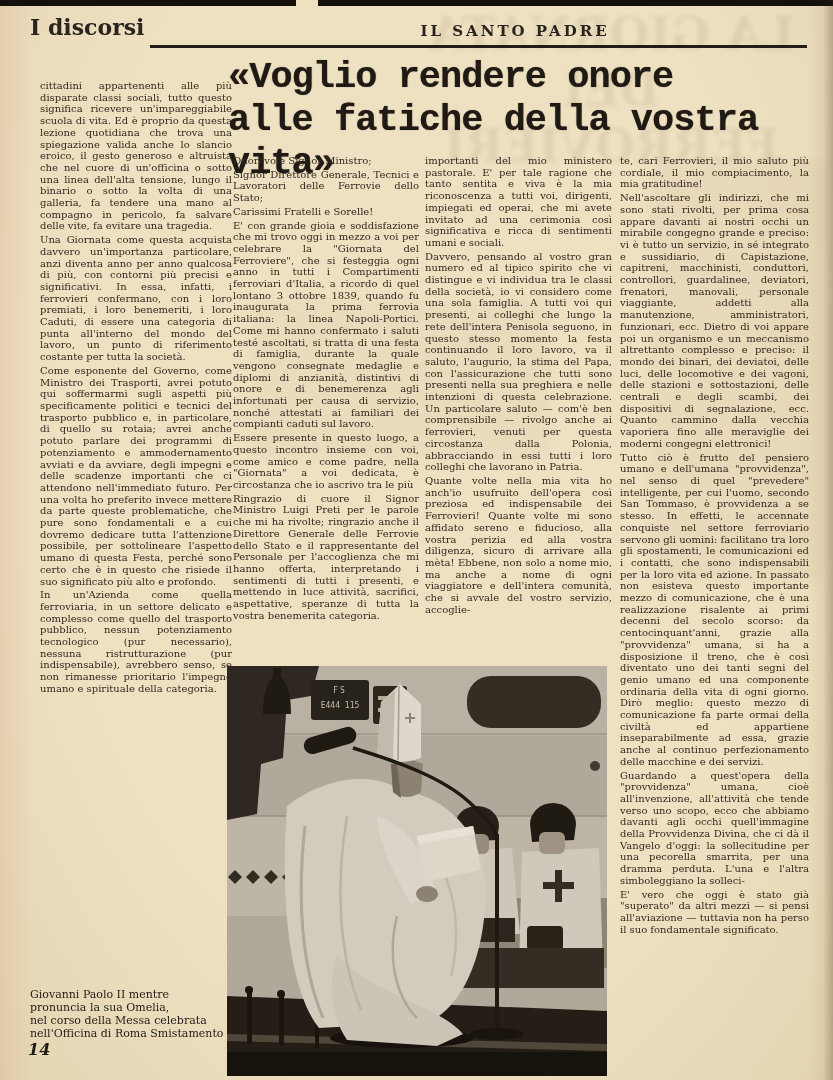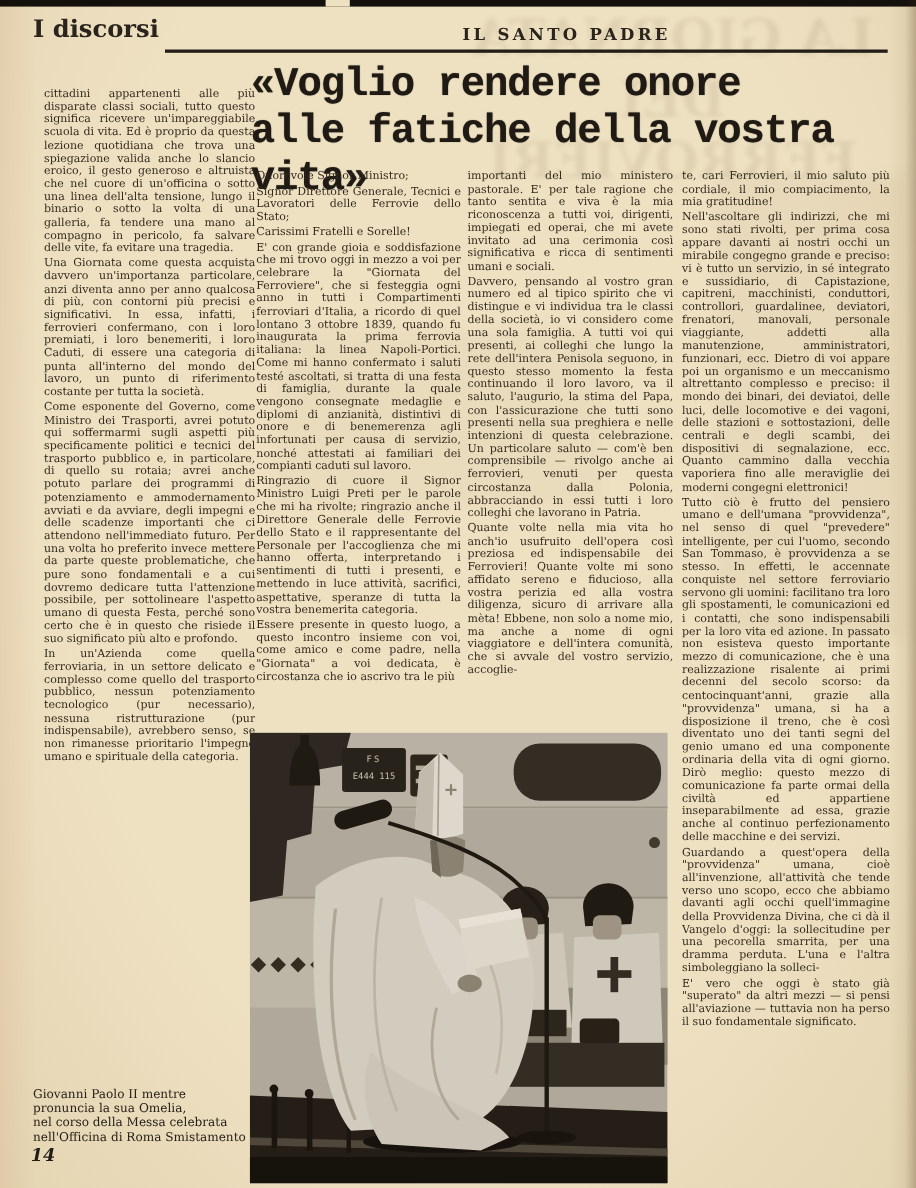--- a/index.html
+++ b/index.html
@@ -75,22 +75,22 @@
       <p class="para">Una Giornata come questa acquista davvero un'importanza particolare, anzi diventa anno per anno qualcosa di più, con contorni più precisi e significativi. In essa, infatti, i ferrovieri confermano, con i loro premiati, i loro benemeriti, i loro Caduti, di essere una categoria di punta all'interno del mondo del lavoro, un punto di riferimento costante per tutta la società.</p>
       <p class="para">Come esponente del Governo, come Ministro dei Trasporti, avrei potuto qui soffermarmi sugli aspetti più specificamente politici e tecnici del trasporto pubblico e, in particolare, di quello su rotaia; avrei anche potuto parlare dei programmi di potenziamento e ammodernamento avviati e da avviare, degli impegni e delle scadenze importanti che ci attendono nell'immediato futuro. Per una volta ho preferito invece mettere da parte queste problematiche, che pure sono fondamentali e a cui dovremo dedicare tutta l'attenzione possibile, per sottolineare l'aspetto umano di questa Festa, perché sono certo che è in questo che risiede il suo significato più alto e profondo.</p>
       <p class="para">In un'Azienda come quella ferroviaria, in un settore delicato e complesso come quello del trasporto pubblico, nessun potenziamento tecnologico (pur necessario), nessuna ristrutturazione (pur indispensabile), avrebbero senso, se non rimanesse prioritario l'impegno umano e spirituale della categoria.</p>
     </div>
 
   <div id="col2" class="col">
       <p class="para">Onorevole Signor Ministro;</p>
       <p class="para">Signor Direttore Generale, Tecnici e Lavoratori delle Ferrovie dello Stato;</p>
       <p class="para">Carissimi Fratelli e Sorelle!</p>
       <p class="para">E' con grande gioia e soddisfazione che mi trovo oggi in mezzo a voi per celebrare la "Giornata del Ferroviere", che si festeggia ogni anno in tutti i Compartimenti ferroviari d'Italia, a ricordo di quel lontano 3 ottobre 1839, quando fu inaugurata la prima ferrovia italiana: la linea Napoli-Portici. Come mi hanno confermato i saluti testé ascoltati, si tratta di una festa di famiglia, durante la quale vengono consegnate medaglie e diplomi di anzianità, distintivi di onore e di benemerenza agli infortunati per causa di servizio, nonché attestati ai familiari dei compianti caduti sul lavoro.</p>
+      <p class="para">Essere presente in questo luogo, a questo incontro insieme con voi, come amico e come padre, nella "Giornata" a voi dedicata, è circostanza che io ascrivo tra le più</p>
       <p class="para">Ringrazio di cuore il Signor Ministro Luigi Preti per le parole che mi ha rivolte; ringrazio anche il Direttore Generale delle Ferrovie dello Stato e il rappresentante del Personale per l'accoglienza che mi hanno offerta, interpretando i sentimenti di tutti i presenti, e mettendo in luce attività, sacrifici, aspettative, speranze di tutta la vostra benemerita categoria.</p>
-      <p class="para">Essere presente in questo luogo, a questo incontro insieme con voi, come amico e come padre, nella "Giornata" a voi dedicata, è circostanza che io ascrivo tra le più</p>
     </div>
 
   <div id="col3" class="col">
       <p class="para">importanti del mio ministero pastorale. E' per tale ragione che tanto sentita e viva è la mia riconoscenza a tutti voi, dirigenti, impiegati ed operai, che mi avete invitato ad una cerimonia così significativa e ricca di sentimenti umani e sociali.</p>
       <p class="para">Davvero, pensando al vostro gran numero ed al tipico spirito che vi distingue e vi individua tra le classi della società, io vi considero come una sola famiglia. A tutti voi qui presenti, ai colleghi che lungo la rete dell'intera Penisola seguono, in questo stesso momento la festa continuando il loro lavoro, va il saluto, l'augurio, la stima del Papa, con l'assicurazione che tutti sono presenti nella sua preghiera e nelle intenzioni di questa celebrazione. Un particolare saluto — com'è ben comprensibile — rivolgo anche ai ferrovieri, venuti per questa circostanza dalla Polonia, abbracciando in essi tutti i loro colleghi che lavorano in Patria.</p>
       <p class="para">Quante volte nella mia vita ho anch'io usufruito dell'opera così preziosa ed indispensabile dei Ferrovieri! Quante volte mi sono affidato sereno e fiducioso, alla vostra perizia ed alla vostra diligenza, sicuro di arrivare alla mèta! Ebbene, non solo a nome mio, ma anche a nome di ogni viaggiatore e dell'intera comunità, che si avvale del vostro servizio, accoglie-</p>
     </div>
 
   <div id="col4" class="col">
       <p class="para">te, cari Ferrovieri, il mio saluto più cordiale, il mio compiacimento, la mia gratitudine!</p>

